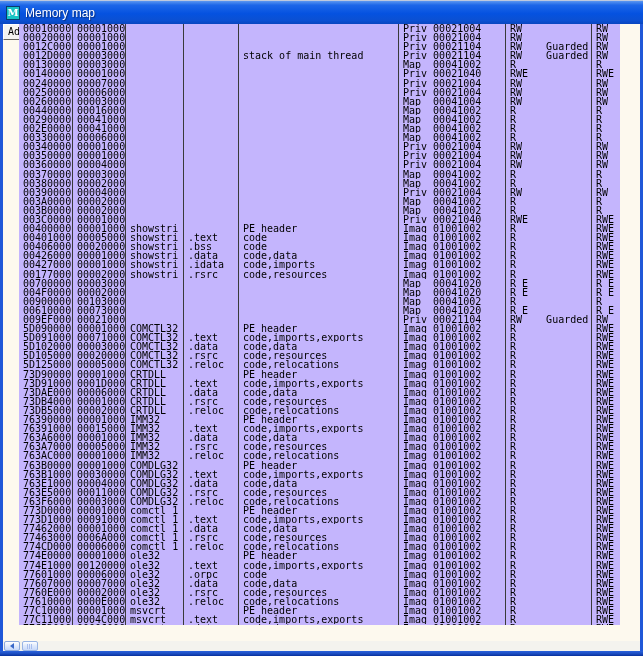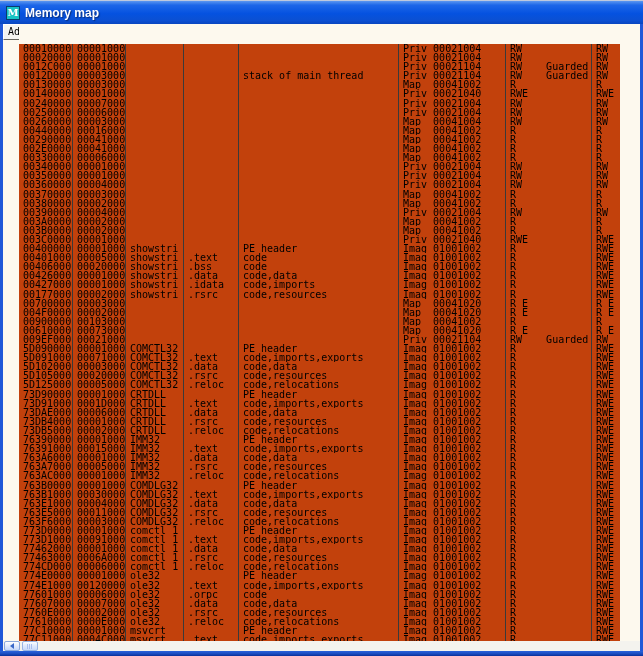--- a/index.html
+++ b/index.html
@@ -23,21 +23,21 @@
   .app-icon{
     width:14px; height:14px;
     background:#18C4C4;
     border:1px solid #0A3C6C;
     color:#ffffff; font-weight:bold; font-size:10px; line-height:12px;
     font-family:"DejaVu Serif", serif;
     display:flex; align-items:center; justify-content:center;
     flex:0 0 14px;
   }
   .title{
-    color:#ffffff; font-weight:bold; font-size:12px;
+    color:#ffffff; font-weight:normal; font-size:12px;
     font-family:"Liberation Sans", sans-serif;
     text-shadow:1px 1px 1px rgba(8,40,110,0.85);
     white-space:nowrap;
   }
 
   
   .content{
     flex:0 0 617px; height:617px;
     margin:0 3px;
     background:#FDF9EE;
@@ -64,22 +64,21 @@
     padding-left:4px;
     white-space:pre; overflow:hidden;
     flex:0 0 auto;
   }
   .hcell.active{ background:#F6F5F1; }
 
   
   .rows{
     flex:0 0 601px; height:601px;
     overflow:hidden;
-    background:#c2410c;
-    margin-top:20px;
+    background:#c4b5fd;
   }
   .row{ display:flex; height:9.1px; overflow:hidden; }
   .cell{
     height:9.1px;
     font-size:10px; line-height:9.4px;
     color:#000;
     padding-left:4px;
     border-right:1px solid #3A3A3A;
     white-space:pre; overflow:hidden;
     flex:0 0 auto;

